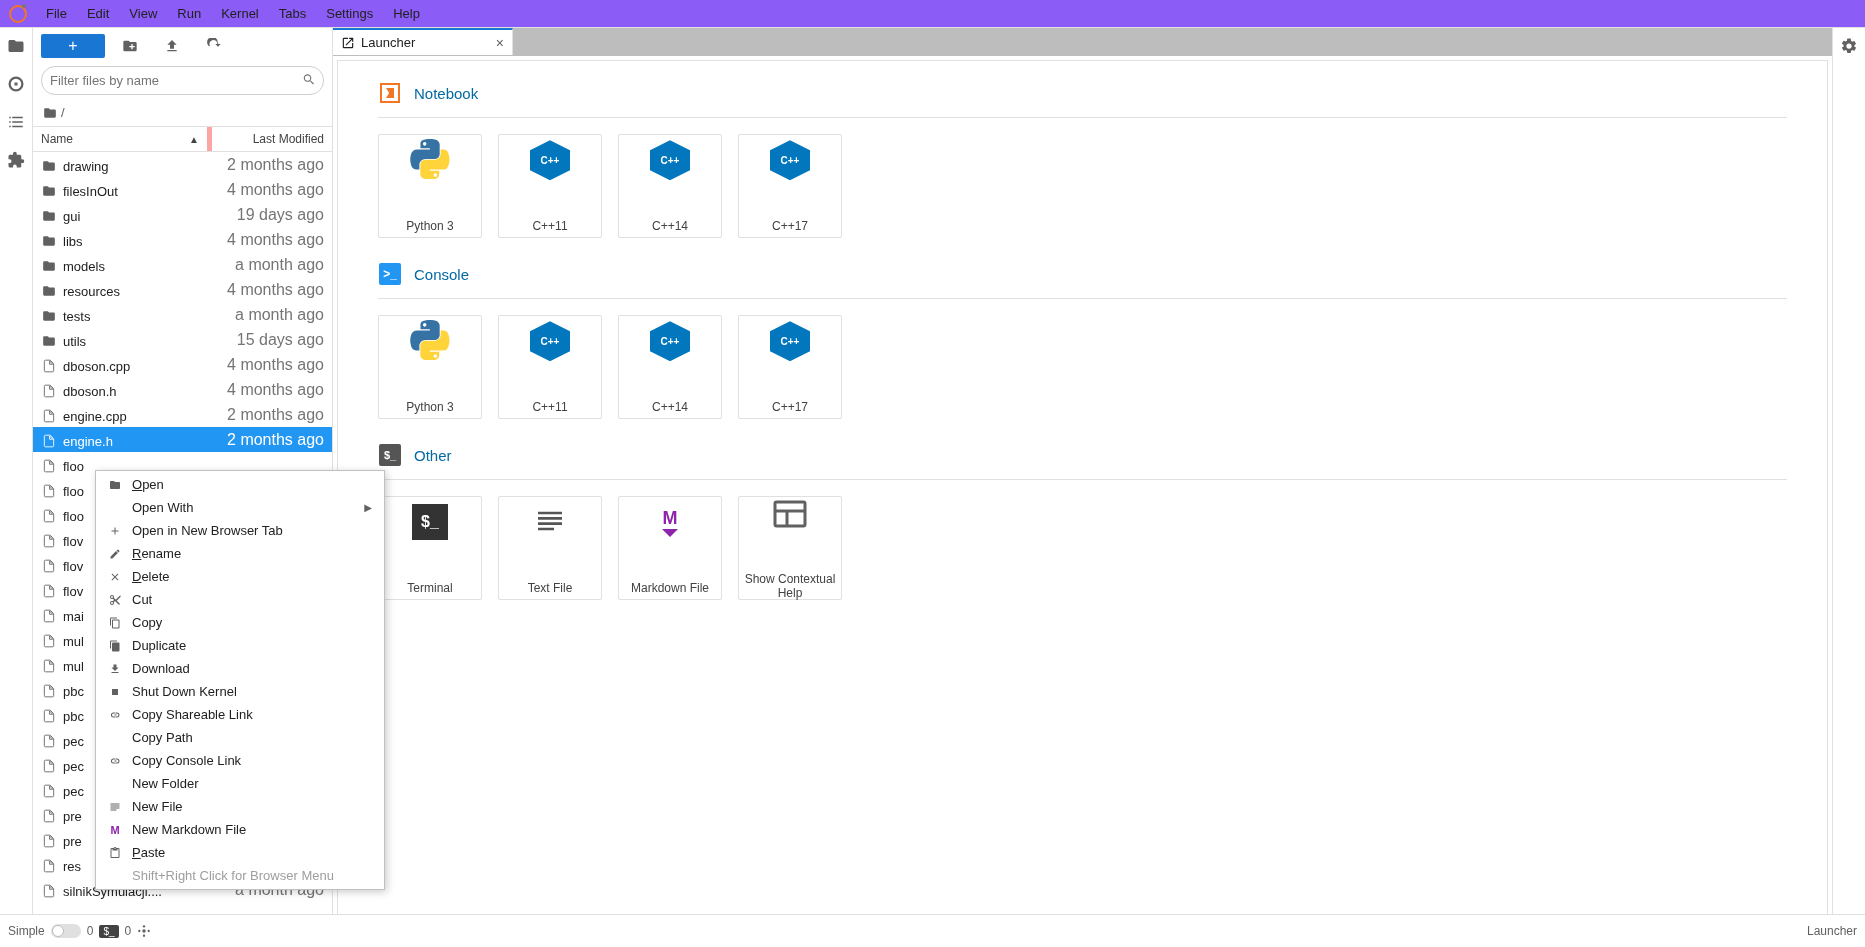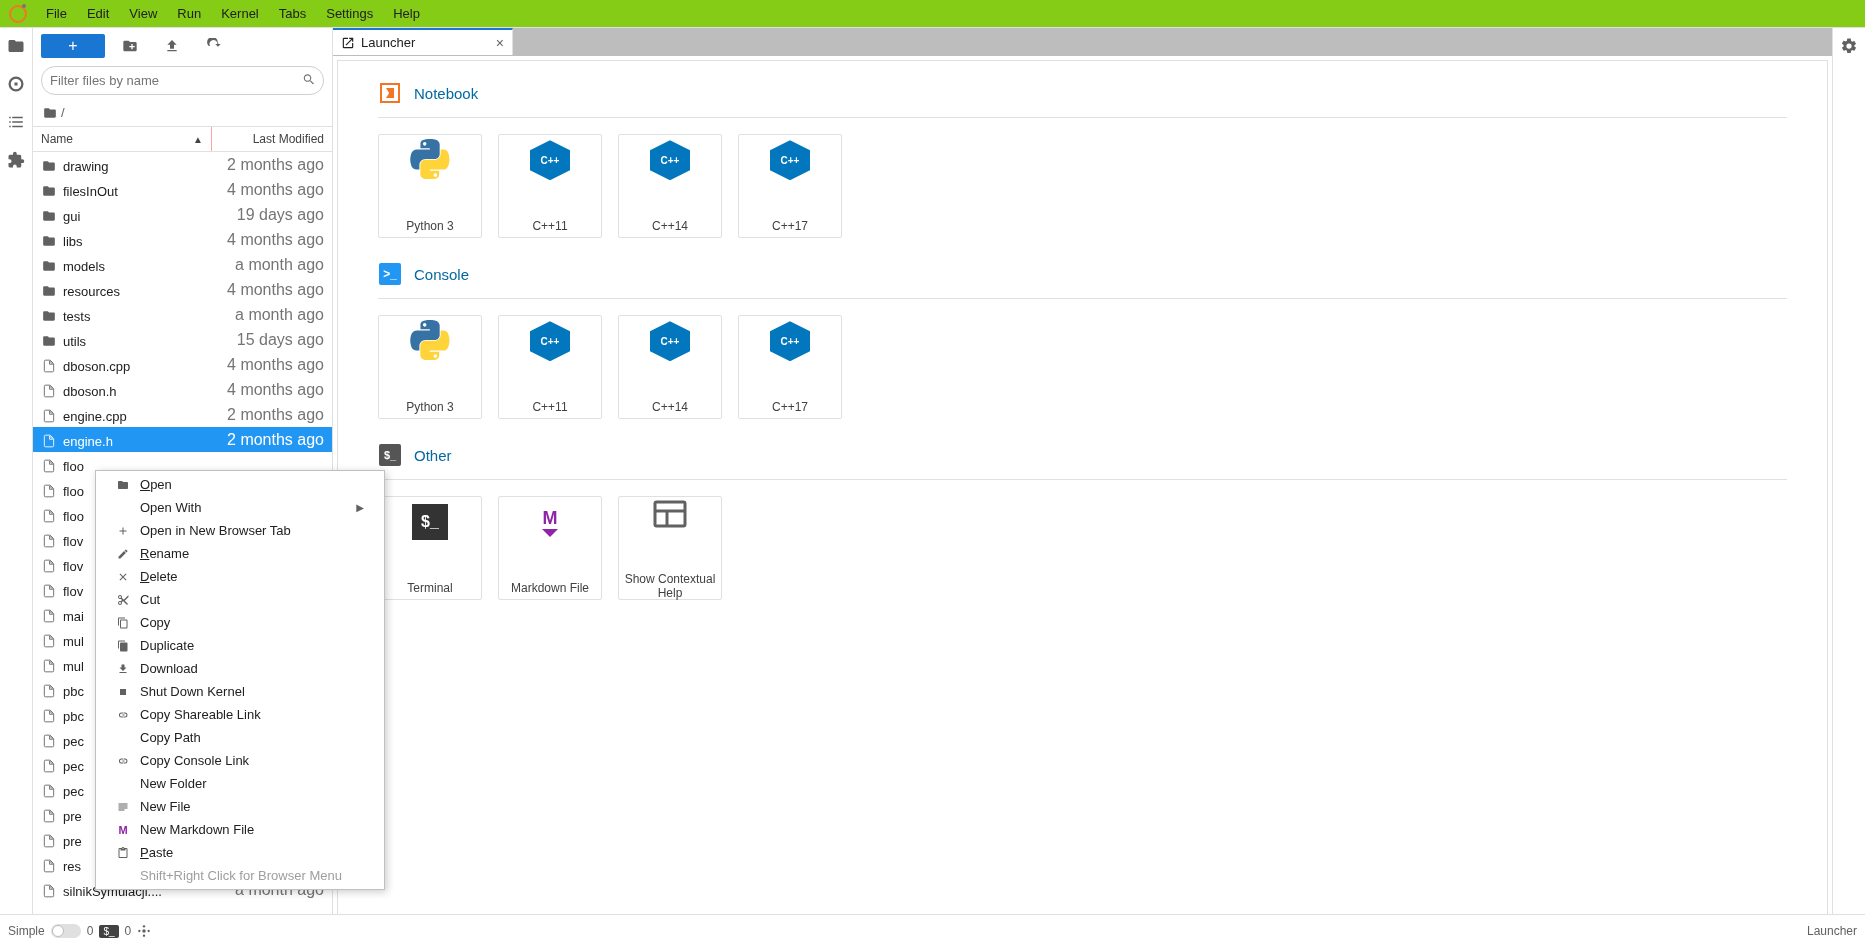--- a/index.html
+++ b/index.html
@@ -1,19 +1,19 @@
 <!DOCTYPE html>
 <html><head>
 <meta charset="utf-8">
 <style>
 * { margin: 0; padding: 0; box-sizing: border-box; font-family: -apple-system, BlinkMacSystemFont, "Segoe UI", Helvetica, Arial, sans-serif; }
 body { font-size: 13px; color: #212121; background: #fff; overflow: hidden; width: 1865px; height: 947px; position: relative; }
 
 
-.menubar { height: 28px; display: flex; align-items: center; padding: 0 4px; border-bottom: 1px solid #e0e0e0; background: #84cc16; }
+.menubar { height: 28px; display: flex; align-items: center; padding: 0 4px; border-bottom: 1px solid #e0e0e0; background: #8b5cf6; }
 .logo { width: 20px; height: 20px; margin: 0 8px 0 4px; display: flex; align-items: center; justify-content: center; }
 .menubar .menu-item { padding: 4px 10px; cursor: pointer; font-size: 13px; }
 
 
 .main { display: flex; height: calc(100% - 28px - 24px); }
 
 
 .activity-bar { width: 33px; background: #fff; border-right: 1px solid #e0e0e0; display: flex; flex-direction: column; align-items: center; padding-top: 8px; gap: 18px; }
 .activity-item { width: 20px; height: 20px; color: #616161; cursor: pointer; display: flex; align-items: center; justify-content: center; }
 .activity-item svg { width: 18px; height: 18px; }
@@ -24,21 +24,21 @@
 .new-btn { background: #1976d2; color: #fff; border: none; width: 64px; height: 24px; font-size: 16px; cursor: pointer; border-radius: 2px; display:flex;align-items:center;justify-content:center; }
 .tb-icon { width: 18px; height: 18px; color: #616161; cursor: pointer; margin: 0 8px; display:flex;align-items:center;justify-content:center; }
 
 .fb-filter { margin: 2px 8px 6px 8px; position: relative; }
 .fb-filter input { width: 100%; padding: 6px 30px 6px 8px; border: 1px solid #cfcfcf; border-radius: 14px; font-size: 13px; }
 .fb-filter .search-ic { position: absolute; right: 8px; top: 50%; transform: translateY(-50%); color: #757575; }
 
 .fb-breadcrumb { padding: 4px 10px 6px 10px; display: flex; align-items: center; gap: 4px; color: #616161; font-size: 13px; }
 
 .fb-header { display: flex; border-top: 1px solid #e0e0e0; border-bottom: 1px solid #e0e0e0; font-size: 12px; color: #424242; }
-.fb-header .col-name { flex: 1; padding: 5px 8px; display: flex; align-items: center; border-right: 1px solid #fca5a5; }
+.fb-header .col-name { flex: 1; padding: 5px 8px; display: flex; align-items: center; border-right: 5px solid #fca5a5; }
 .fb-header .col-mod { width: 120px; padding: 5px 8px; text-align: right; }
 .sort-arrow { margin-left: auto; font-size: 10px; }
 
 .fb-list { flex: 1; overflow-y: auto; position: relative; }
 .fb-row { display: flex; align-items: flex-end; padding: 3px 8px; font-size: 13px; cursor: pointer; height: 25px; }
 .fb-row.selected { background: #2196f3; color: #fff; }
 .fb-row .row-icon { width: 16px; height: 16px; margin-right: 6px; color: #616161; flex-shrink: 0; display:flex;align-items:center;justify-content:center;}
 .fb-row.selected .row-icon { color: #fff; }
 .fb-row .row-name { flex: 1; overflow: hidden; text-overflow: ellipsis; white-space: nowrap; }
 .fb-row .row-mod { font-size: 16px; color: #757575; width: 100px; text-align: right; }
@@ -71,21 +71,21 @@
 
 
 .statusbar { position: absolute; bottom: 0; left: 0; right: 0; height: 16px; border-top: 1px solid #e0e0e0; background: #fff; display: flex; align-items: center; padding: 16px 8px; font-size: 12px; color: #616161; gap: 6px; }
 .toggle { width: 30px; height: 14px; background: #e0e0e0; border-radius: 8px; position: relative; cursor: pointer; }
 .toggle::after { content: ''; position: absolute; width: 12px; height: 12px; background: #fff; border-radius: 50%; top: 1px; left: 1px; border: 1px solid #bdbdbd; box-sizing: border-box; }
 .status-pill { background: #424242; color: #fff; padding: 1px 4px; border-radius: 2px; font-size: 10px; display:flex;align-items:center;justify-content:center;}
 .status-right { margin-left: auto; }
 
 
 .context-menu { position: absolute; left: 95px; top: 470px; width: 290px; background: #fff; border: 1px solid #c0c0c0; box-shadow: 2px 2px 8px rgba(0,0,0,0.2); z-index: 1000; padding: 2px 0; }
-.ctx-item { display: flex; align-items: center; padding: 4px 20px; font-size: 13px; cursor: pointer; gap: 10px; }
+.ctx-item { display: flex; align-items: center; padding: 4px 12px; font-size: 13px; cursor: pointer; gap: 10px; }
 .ctx-item.disabled { color: #9e9e9e; cursor: default; }
 .ctx-icon { width: 14px; height: 14px; color: #616161; flex-shrink:0; display:flex;align-items:center;justify-content:center;}
 .ctx-label .u { text-decoration: underline; }
 .ctx-arrow { margin-left: auto; font-size: 10px; color: #616161; }
 
 
 svg { fill: currentColor; }
 
 
 .jupyter-orb { width:18px;height:18px;border-radius:50%;border:2px solid #f37626; position:relative; }
@@ -554,20 +554,28 @@
               <div class="other-ic">$_</div>
             </div>
             <div class="section-title">Other</div>
           </div>
           <div class="cards">
             <div class="card">
               <div class="card-icon">
                 <div class="term-ic">$_</div>
               </div>
               <div class="card-label">Terminal</div>
+            </div>
+            <div class="card">
+              <div class="card-icon">
+                <div class="txt-ic"><svg viewBox="0 0 24 24">
+                    <path d="M3 5h18v2H3zm0 4h18v2H3zm0 4h18v2H3zm0 4h12v2H3z"></path>
+                  </svg></div>
+              </div>
+              <div class="card-label">Text File</div>
             </div>
             <div class="card">
               <div class="card-icon">
                 <div class="md-ic">M</div>
               </div>
               <div class="card-label">Markdown File</div>
             </div>
             <div class="card">
               <div class="card-icon">
                 <div class="help-ic"><svg viewBox="0 0 24 24">

